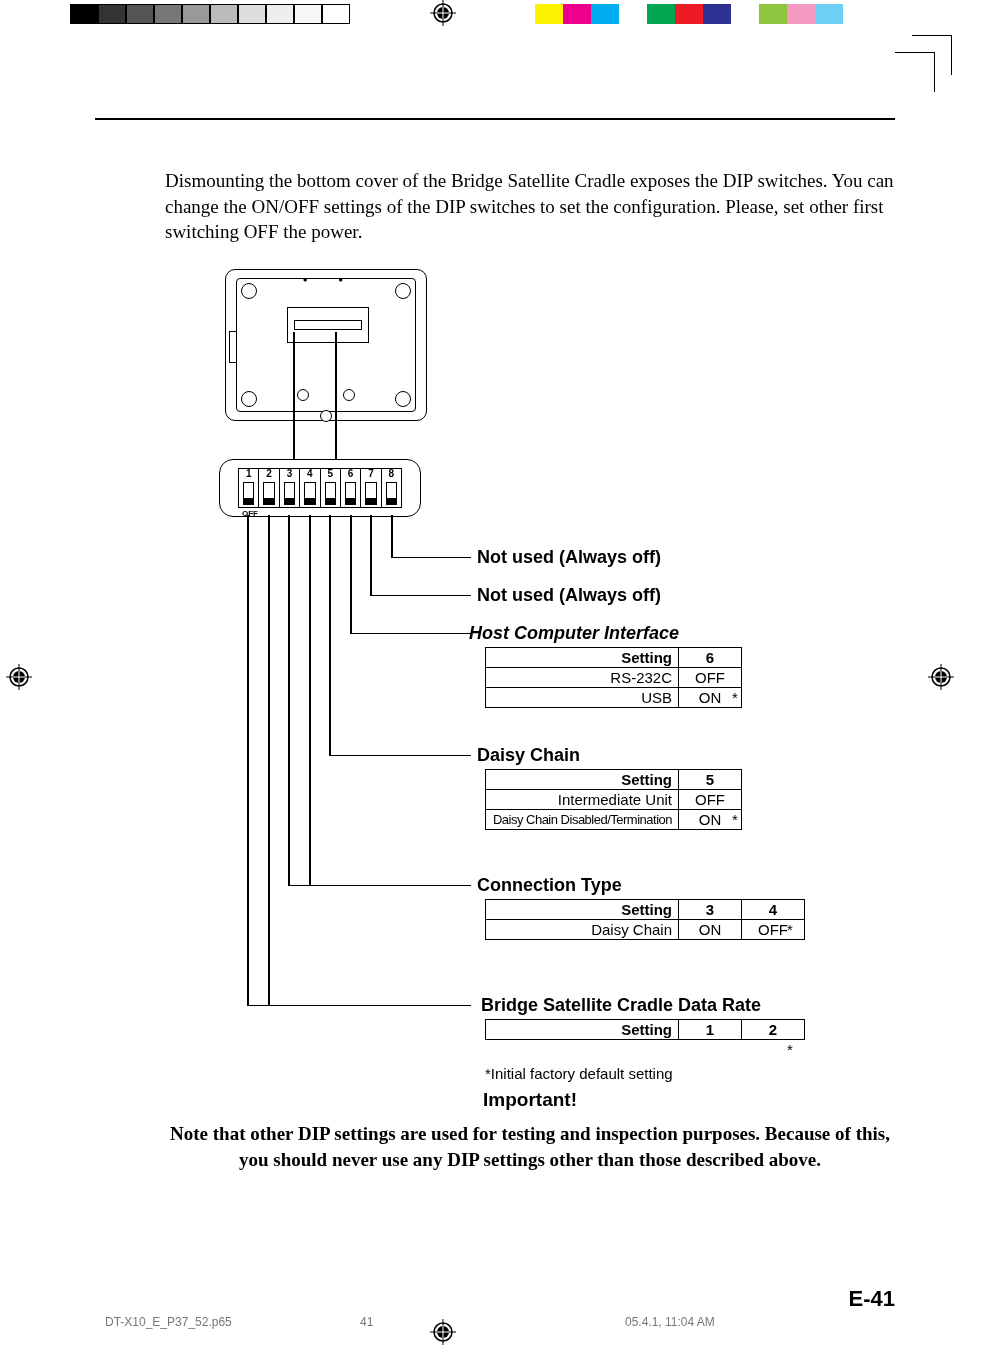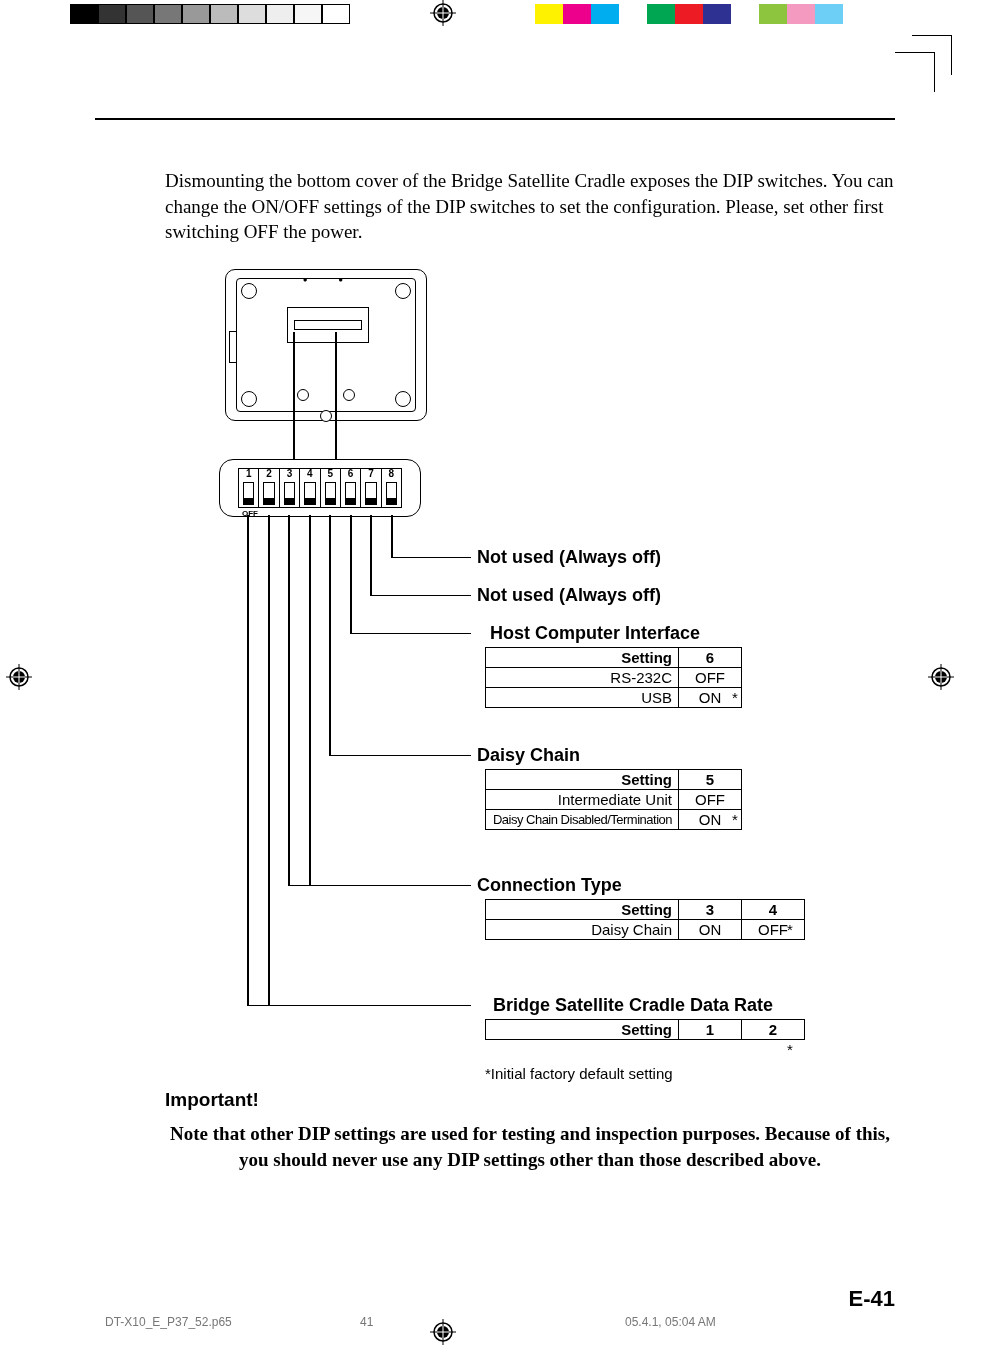--- a/index.html
+++ b/index.html
@@ -134,20 +134,21 @@
     font-size:15px;
     text-align:center;
   }
   .important-block {
     margin-left:70px;
     margin-top:0px;
   }
   .important-block h3{
     font-size:19px; font-weight:bold; margin:0 0 10px 0;
     font-family: Arial, Helvetica, sans-serif;
+    text-align: center;
   }
   .important-block p{
     font-family:"Times New Roman", Times, serif;
     font-size:19px;
     font-weight:bold;
     margin:0;
     line-height:1.35;
     text-align:center;
   }
   .page-num{
@@ -331,21 +332,21 @@
     <div class="hline" style="left:123px; top:616px; width:183px;"></div>
     <div class="hline" style="left:82px;  top:736px; width:224px;"></div>
 
     <div class="hline" style="left:82px; top:736px; width:21px;"></div>
 
     <div class="hline" style="left:123px; top:616px; width:21px;"></div>
 
     <div class="section-label" style="left:312px; top:278px;">Not used (Always off)</div>
     <div class="section-label" style="left:312px; top:316px;">Not used (Always off)</div>
 
-    <div class="section-label" style="left:325px; top:354px;">Host Computer Interface</div>
+    <div class="section-label" style="left:304px; top:354px;font-style:italic;">Host Computer Interface</div>
     <table class="cfg" style="left:320px; top:378px;">
       <tbody>
           <tr>
             <td style="width:180px;font-weight:bold;">Setting</td>
             <th style="width:50px;">6</th>
           </tr>
       <tr>
             <td>RS-232C</td>
             <td style="text-align:center;">OFF</td>
           </tr>
@@ -386,21 +387,21 @@
           </tr>
       <tr>
             <td>Daisy Chain</td>
             <td style="text-align:center;">ON</td>
             <td style="text-align:center;">OFF</td>
           </tr>
     </tbody>
       </table>
     <div class="star" style="left:622px; top:652px;">*</div>
 
-    <div class="section-label" style="left:328px; top:726px;">Bridge Satellite Cradle Data Rate</div>
+    <div class="section-label" style="left:316px; top:726px;">Bridge Satellite Cradle Data Rate</div>
     <table class="cfg" style="left:320px; top:750px;">
       <tbody>
           <tr>
             <td style="width:180px;font-weight:bold;">Setting</td>
             <th style="width:50px;">1</th>
             <th style="width:50px;">2</th>
           </tr>
     </tbody>
       </table>
     <div class="star" style="left:622px; top:772px;">*</div>
@@ -411,14 +412,14 @@
     <h3>Important!</h3>
     <p>Note that other DIP settings are used for testing and inspection purposes. Because of this, you should never use any DIP settings other than those described above.</p>
   </div>
 
   <div class="page-num">E-41</div>
 </div>
 
 <div class="footer">
   <span class="fn">DT-X10_E_P37_52.p65</span>
   <span class="pg">41</span>
-  <span class="dt">05.4.1, 05:04 AM</span>
+  <span class="dt">05.4.1, 11:04 AM</span>
 </div>
 
 </body></html>

